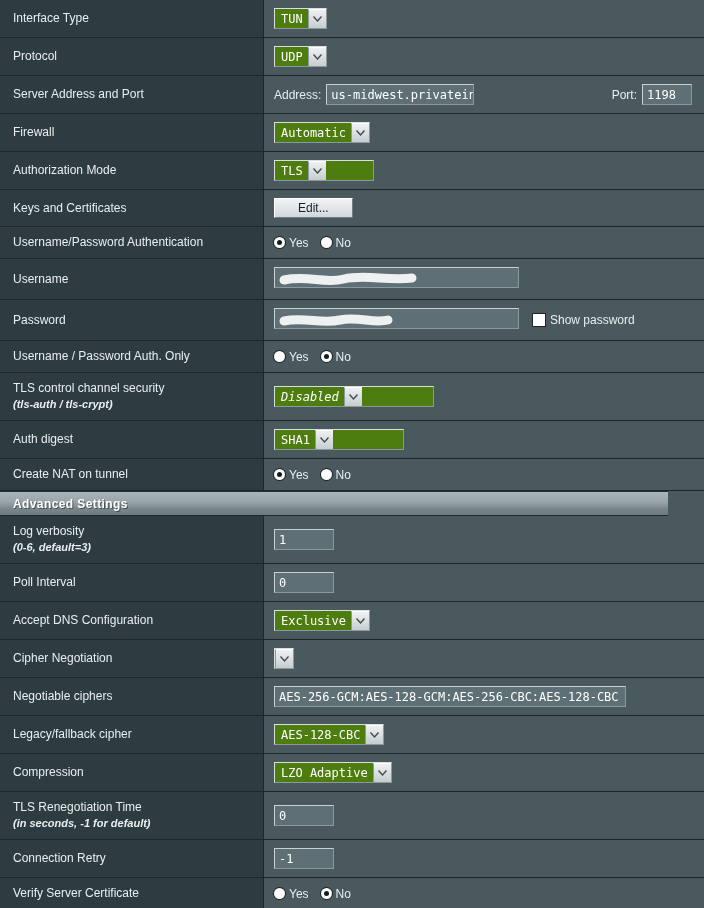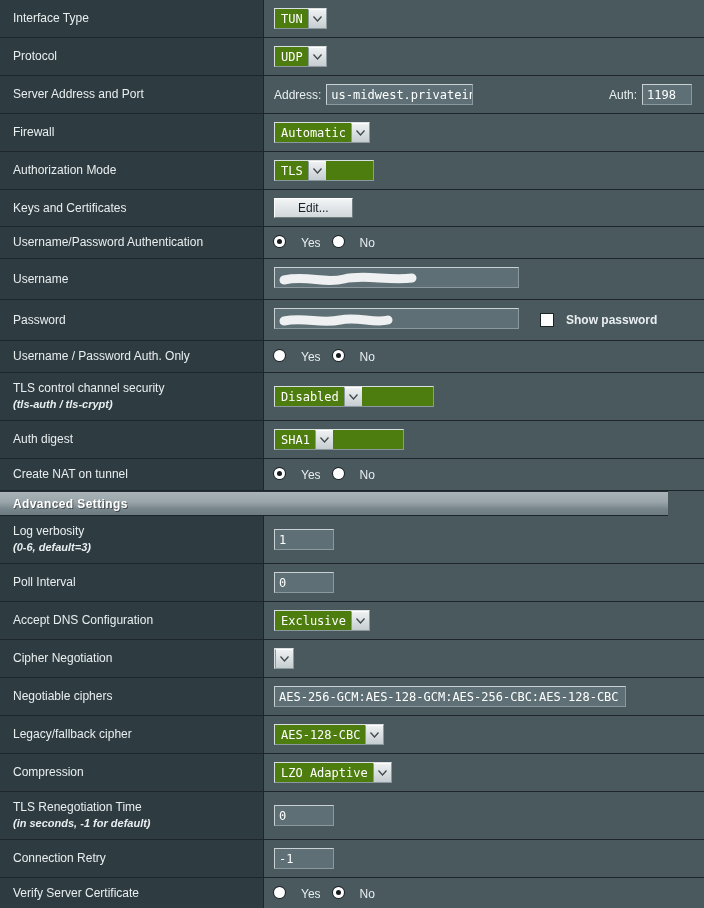--- a/index.html
+++ b/index.html
@@ -111,36 +111,36 @@
     border-left:1px solid #ffffff;
     border-right:1px solid #6f7d83;
     border-bottom:1px solid #6f7d83;
     color:#16202a; font-size:12px;
     font-family:"Liberation Sans", sans-serif;
     box-sizing:border-box;
   }
 
   
   .radios{ display:flex; align-items:center; gap:12px; }
-  .radio{ display:flex; align-items:flex-start; gap:16px; }
+  .radio{ display:flex; align-items:center; gap:4px; }
   .radio .dot{
     width:11px; height:11px; border-radius:50%;
     background:#ffffff;
     box-shadow:0 0 0 1px #1b2428;
     display:block; position:relative;
   }
   .radio.on .dot:after{
     content:""; position:absolute; left:3px; top:3px;
     width:5px; height:5px; border-radius:50%;
     background:#141c20;
   }
   .radio .rtxt{ color:#e9eef0; font-size:12px; }
 
   
-  .chk-wrap{ display:flex; align-items:center; gap:13px; margin-left:22px;font-weight:bold; }
+  .chk-wrap{ display:flex; align-items:center; gap:5px; margin-left:14px; }
   .chk{
     width:12px; height:12px; background:#ffffff;
     box-shadow:0 0 0 1px #1b2428;
     display:block;
   }
   .chk-wrap .ctxt{ color:#e9eef0; font-size:12px; white-space:nowrap; }
 
   
   .addr-line{ display:flex; align-items:center; width:100%; padding-right:12px; box-sizing:border-box; }
   .addr-line .ptxt{ color:#e9eef0; font-size:12px; margin-right:5px; white-space:nowrap; }
@@ -188,21 +188,21 @@
     </div>
     <div class="row">
       <div class="cell-label">
         <span class="lbl">Server Address and Port</span>
       </div>
       <div class="cell-value">
         <div class="addr-line">
           <span class="ptxt">Address:</span>
           <div class="inp addr-input">us-midwest.privateinternetaccess.c</div>
           <span class="spacer"></span>
-          <span class="ptxt">Auth:</span>
+          <span class="ptxt">Port:</span>
           <div class="inp" style="width: 50px;">1198</div>
         </div>
       </div>
     </div>
     <div class="row">
       <div class="cell-label">
         <span class="lbl">Firewall</span>
       </div>
       <div class="cell-value">
         <div class="sel">
@@ -295,21 +295,21 @@
           </label>
         </div>
       </div>
     </div>
     <div class="row">
       <div class="cell-label">
         <span class="lbl">TLS control channel security</span>
         <span class="sub">(tls-auth / tls-crypt)</span>
       </div>
       <div class="cell-value">
-        <div class="sel" style="width: 160px;">
+        <div class="sel" style="width: 160px; font-style: italic;">
           <span class="sel-txt">Disabled</span>
           <span class="sel-btn">
             <svg width="9" height="6" viewBox="0 0 9 6">
               <path d="M0.5 0.5 L4.5 5 L8.5 0.5" fill="none" stroke="#41484c" stroke-width="1.3"></path>
             </svg>
           </span>
         </div>
       </div>
     </div>
     <div class="row">

